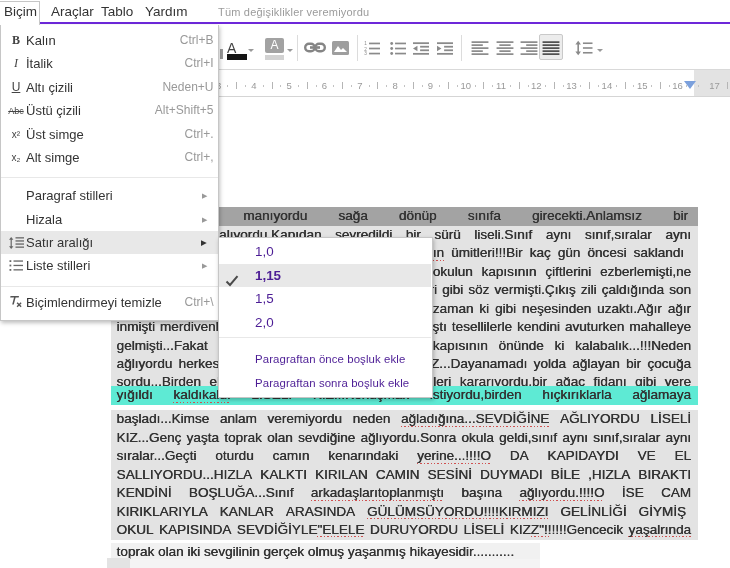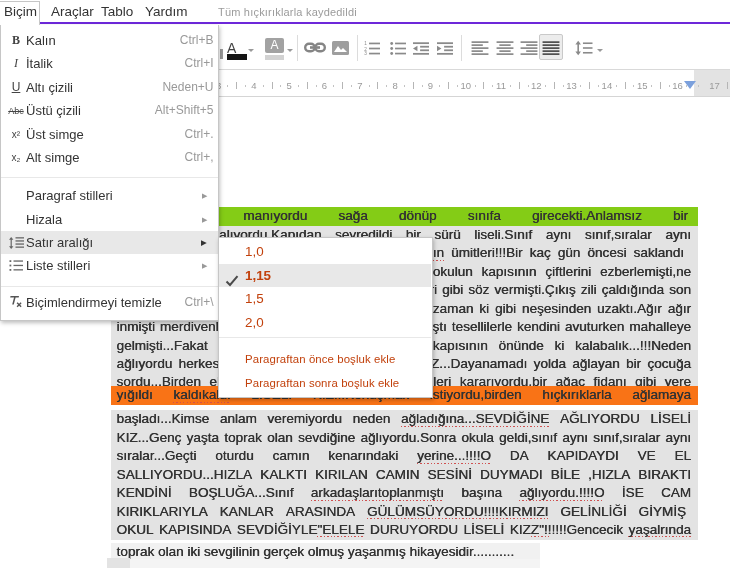--- a/index.html
+++ b/index.html
@@ -28,26 +28,26 @@
 #patch2 {position:absolute;left:129.5px;top:558.5px;width:410px;height:9.5px;background:#f4f4f4}
 #mpanel {position:absolute;left:0;top:24.5px;width:219px;height:296.5px;background:#fff;border:1px solid #c6c6c6;border-top:none;box-shadow:1px 2px 4px rgba(0,0,0,.25);z-index:20}
 .mi {position:absolute;left:0;width:217px;height:23px;line-height:23px}
 .mic {position:absolute;left:7px;top:0;width:16px;height:23px;text-align:center;color:#444;font-size:12px;line-height:22px} .mic svg{vertical-align:middle}
 .mlb {position:absolute;left:25px;top:0;font-size:13px;color:#333}
 .msc {position:absolute;right:4.5px;top:0;font-size:12px;color:#999}
 .mar {position:absolute;left:201px;top:0;font-size:7px;color:#999;line-height:23px} .mi[style*='background'] .mar{color:#333;font-size:7.5px;left:200px}
 .sep {position:absolute;left:0;width:217px;height:1px;background:#e8e8e8}
 #spanel {position:absolute;left:218px;top:236.5px;width:215px;height:161px;background:#fff;border:1px solid #c6c6c6;box-shadow:1px 2px 4px rgba(0,0,0,.25);z-index:25}
 .si {position:absolute;left:0;width:212px;height:23px;line-height:23px}
-.slb {position:absolute;left:26px;top:0;font-size:13.4px;color:#c2410c}
+.slb {position:absolute;left:36px;top:0;font-size:13.4px;color:#4c1d95}
 .chk {position:absolute;left:5.5px;top:6px}
 .ssep {position:absolute;left:0;width:212px;height:1px;background:#e8e8e8}
 </style></head><body>
 <div id="page">
-<div class="ln" style="top:207.3px;background:#84cc16;text-align:center;">
+<div class="ln" style="top:207.3px;background:#a3a3a3;text-align:center;">
       <div class="tx" style="width:571.5px"><b class="sp" id="sp1" style="width:95.546875px"></b><b id="a1">manıyordu</b><b>sağa</b><b>dönüp</b><b>sınıfa</b><b>girecekti.Anlamsız</b><b>bir</b></div>
     </div>
 <div class="ln" style="top:225.7px;background:#e3e3e3;">
       <div class="tx"><b class="sp" id="sp2" style="width:88.984375px"></b><b id="a2">alıyordu.Kapıdan</b><b>seyredildi</b><b>bir</b><b>sürü</b><b>liseli.Sınıf</b><b>aynı</b><b>sınıf,sıralar</b><b>aynı</b></div>
     </div>
 <div class="ln" style="top:244.2px;background:#e3e3e3;">
       <div class="tx" style="width:567.5px"><b class="sp" id="sp3" style="width:309.19062499999984px"></b><b id="a3" class="r">ın</b><b>ümitleri!!!Bir</b><b>kaç</b><b>gün</b><b>öncesi</b><b>saklandı</b></div>
     </div>
 <div class="ln" style="top:262.6px;background:#e3e3e3;">
       <div class="tx"><b class="sp" id="sp4" style="width:307.42499999999995px"></b><b id="a4">okulun</b><b>kapısının</b><b>çiftlerini</b><b>ezberlemişti,ne</b></div>
@@ -63,21 +63,21 @@
     </div>
 <div class="ln" style="top:336.5px;background:#e3e3e3;">
       <div class="tx"><b>gelmişti...Fakat</b><b class="sp" id="sp8" style="width:203.58125px"></b><b id="a8">kapısının</b><b>önünde</b><b>ki</b><b>kalabalık...!!!Neden</b></div>
     </div>
 <div class="ln" style="top:354.9px;background:#e3e3e3;">
       <div class="tx"><b>ağlıyordu</b><b>herkes</b><b class="sp" id="sp9" style="width:186.30000000000018px"></b><b id="a9">KIZ...Dayanamadı</b><b>yolda</b><b>ağlayan</b><b>bir</b><b>çocuğa</b></div>
     </div>
 <div class="ln" style="top:373.4px;background:#e3e3e3;">
       <div class="tx"><b>sordu...Birden</b><b>elini</b><b class="sp" id="sp10" style="width:160.75312499999984px"></b><b id="a10">gözleri</b><b>kararıyordu,bir</b><b>ağaç</b><b>fidanı</b><b>gibi</b><b>yere</b></div>
     </div>
-<div class="ln" style="top:386px;background:#f97316;">
+<div class="ln" style="top:386px;background:#5eead4;">
       <div class="tx"><b>yığıldı</b><b class="r">kaldıkaldı</b><b>LİSELİ</b><b>KIZ...Konuşmak</b><b>istiyordu,birden</b><b>hıçkırıklarla</b><b>ağlamaya</b></div>
     </div>
 <div class="ln" style="top:410.2px;background:#e3e3e3;">
       <div class="tx"><b>başladı...Kimse</b><b>anlam</b><b>veremiyordu</b><b>neden</b><b class="r">ağladığına...SEVDİĞİNE</b><b>AĞLIYORDU</b><b>LİSELİ</b></div>
     </div>
 <div class="ln" style="top:428.7px;background:#e3e3e3;">
       <div class="tx"><b>KIZ...Genç</b><b>yaşta</b><b>toprak</b><b>olan</b><b>sevdiğine</b><b>ağlıyordu.Sonra</b><b>okula</b><b>geldi,sınıf</b><b>aynı</b><b>sınıf,sıralar</b><b>aynı</b></div>
     </div>
 <div class="ln" style="top:447.1px;background:#e3e3e3;">
       <div class="tx"><b>sıralar...Geçti</b><b>oturdu</b><b>camın</b><b>kenarındaki</b><b class="r">yerine...!!!!O</b><b>DA</b><b>KAPIDAYDI</b><b>VE</b><b>EL</b></div>
@@ -97,21 +97,21 @@
 <div class="ln" style="top:542.6px;background:#f1f1f1;width:429.5px">
       <div class="tx19">toprak olan iki sevgilinin gerçek olmuş yaşanmış hikayesidir...........</div>
     </div>
 <div id="patch1"></div>
     <div id="patch2"></div>
 </div>
 <div id="menubar">
 <span class="mb" style="left:48px">Araçlar</span>
 <span class="mb" style="left:98px">Tablo</span>
 <span class="mb" style="left:142px">Yardım</span>
-<span id="savetxt">Tüm hıçkırıklarla kaydedildi</span>
+<span id="savetxt">Tüm değişiklikler veremiyordu</span>
 </div>
 <div id="toolbar">
 <span class="ic" style="left:219.5px;top:22px;width:3px;height:10px;background:#9a9a9a"></span>
 <span class="ic" style="left:227px;top:13px;font-size:14px;color:#444">A</span>
 <span class="ic" style="left:227px;top:27px;width:20px;height:6px;background:#151515"></span>
 <span class="car" style="left:248px"></span>
 <span class="ic" style="left:265px;top:11px;width:19px;height:15px;background:#a2a2a2;border-radius:2px;color:#fff;font-size:12px;text-align:center;line-height:15px">A</span>
     <span class="ic" style="left:265px;top:27.5px;width:19px;height:5px;background:#d2d2d2"></span>
 <span class="car" style="left:287px"></span>
 <span class="tsep" style="left:297px"></span>

